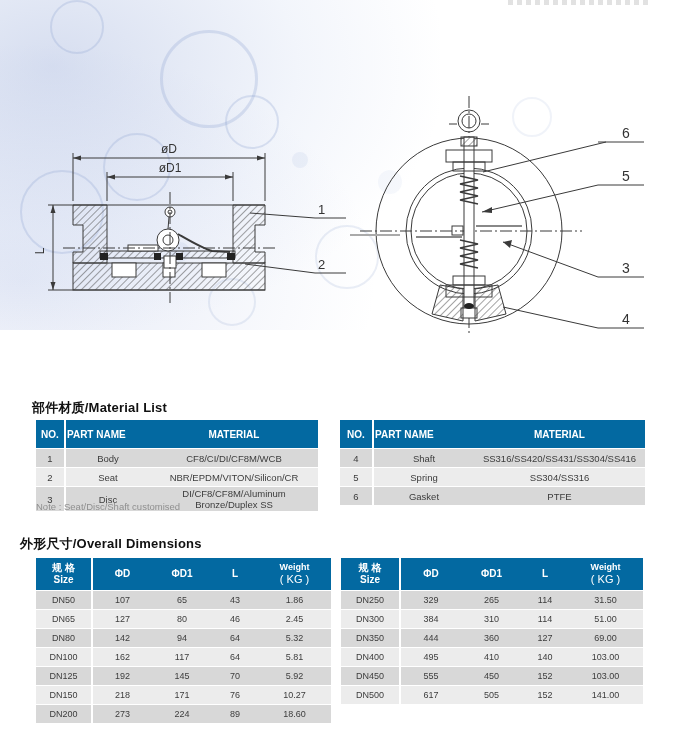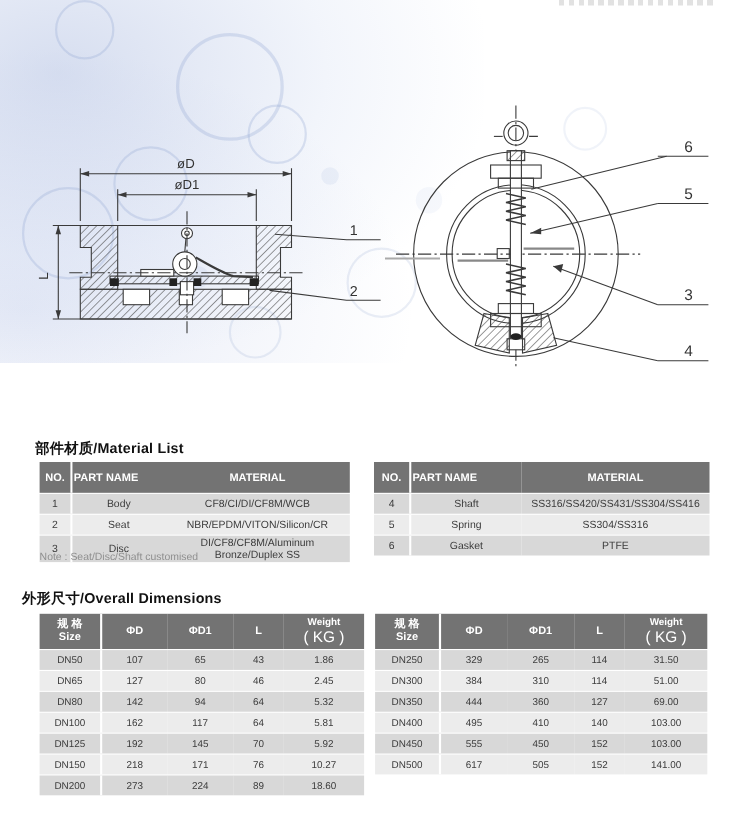--- a/index.html
+++ b/index.html
@@ -31,36 +31,36 @@
   
   .svgdraw{position:absolute;}
   svg text{fill:#333;}
 
   
   .sec-title{position:absolute;font-size:13px;font-weight:bold;color:#111;letter-spacing:.2px;}
   .note{position:absolute;font-size:9.5px;color:#8f8f8f;}
 
   
   table{position:absolute;border-collapse:separate;border-spacing:0 1px;table-layout:fixed;}
-  th{background:#737373;color:#fff;font-weight:bold;vertical-align:middle;text-align:center;}
+  th{background:#0369a1;color:#fff;font-weight:bold;vertical-align:middle;text-align:center;}
   th:first-child, td:first-child{border-right:2px solid #fff;}
   td{text-align:center;color:#3c3c3c;}
   tbody tr:nth-child(odd) td{background:#d8d8d8;}
   tbody tr:nth-child(even) td{background:#ececec;}
 
   .mat{font-size:9.5px;}
   .mat th{height:26px;font-size:10px;}
   .mat th.pl{text-align:left;}
   .mat td{height:16px;}
 
   .dim{font-size:9px;}
   .dim th{height:30px;font-size:10px;line-height:1.25;}
   .dim th .sub{font-size:10px;}
   .dim th.w div{font-size:9px;}
-  .dim th.w div:last-child{font-size:14px;font-weight:normal;}
+  .dim th.w div:last-child{font-size:11px;font-weight:normal;}
   .dim td{height:16px;}
 </style>
 </head>
 <body>
 
 <div class="page">
 
   <div class="bubbles">
     <div class="wash"></div>
     <div class="ring b1"></div>

